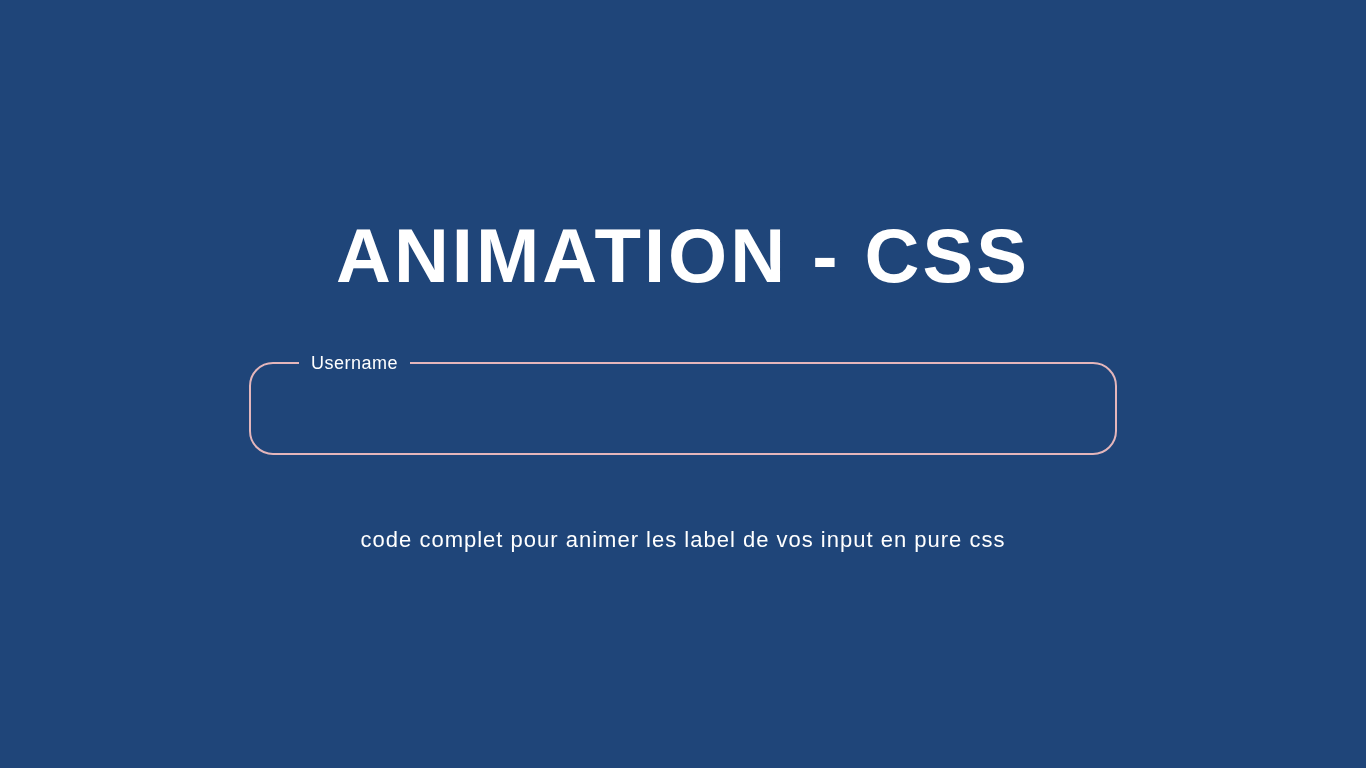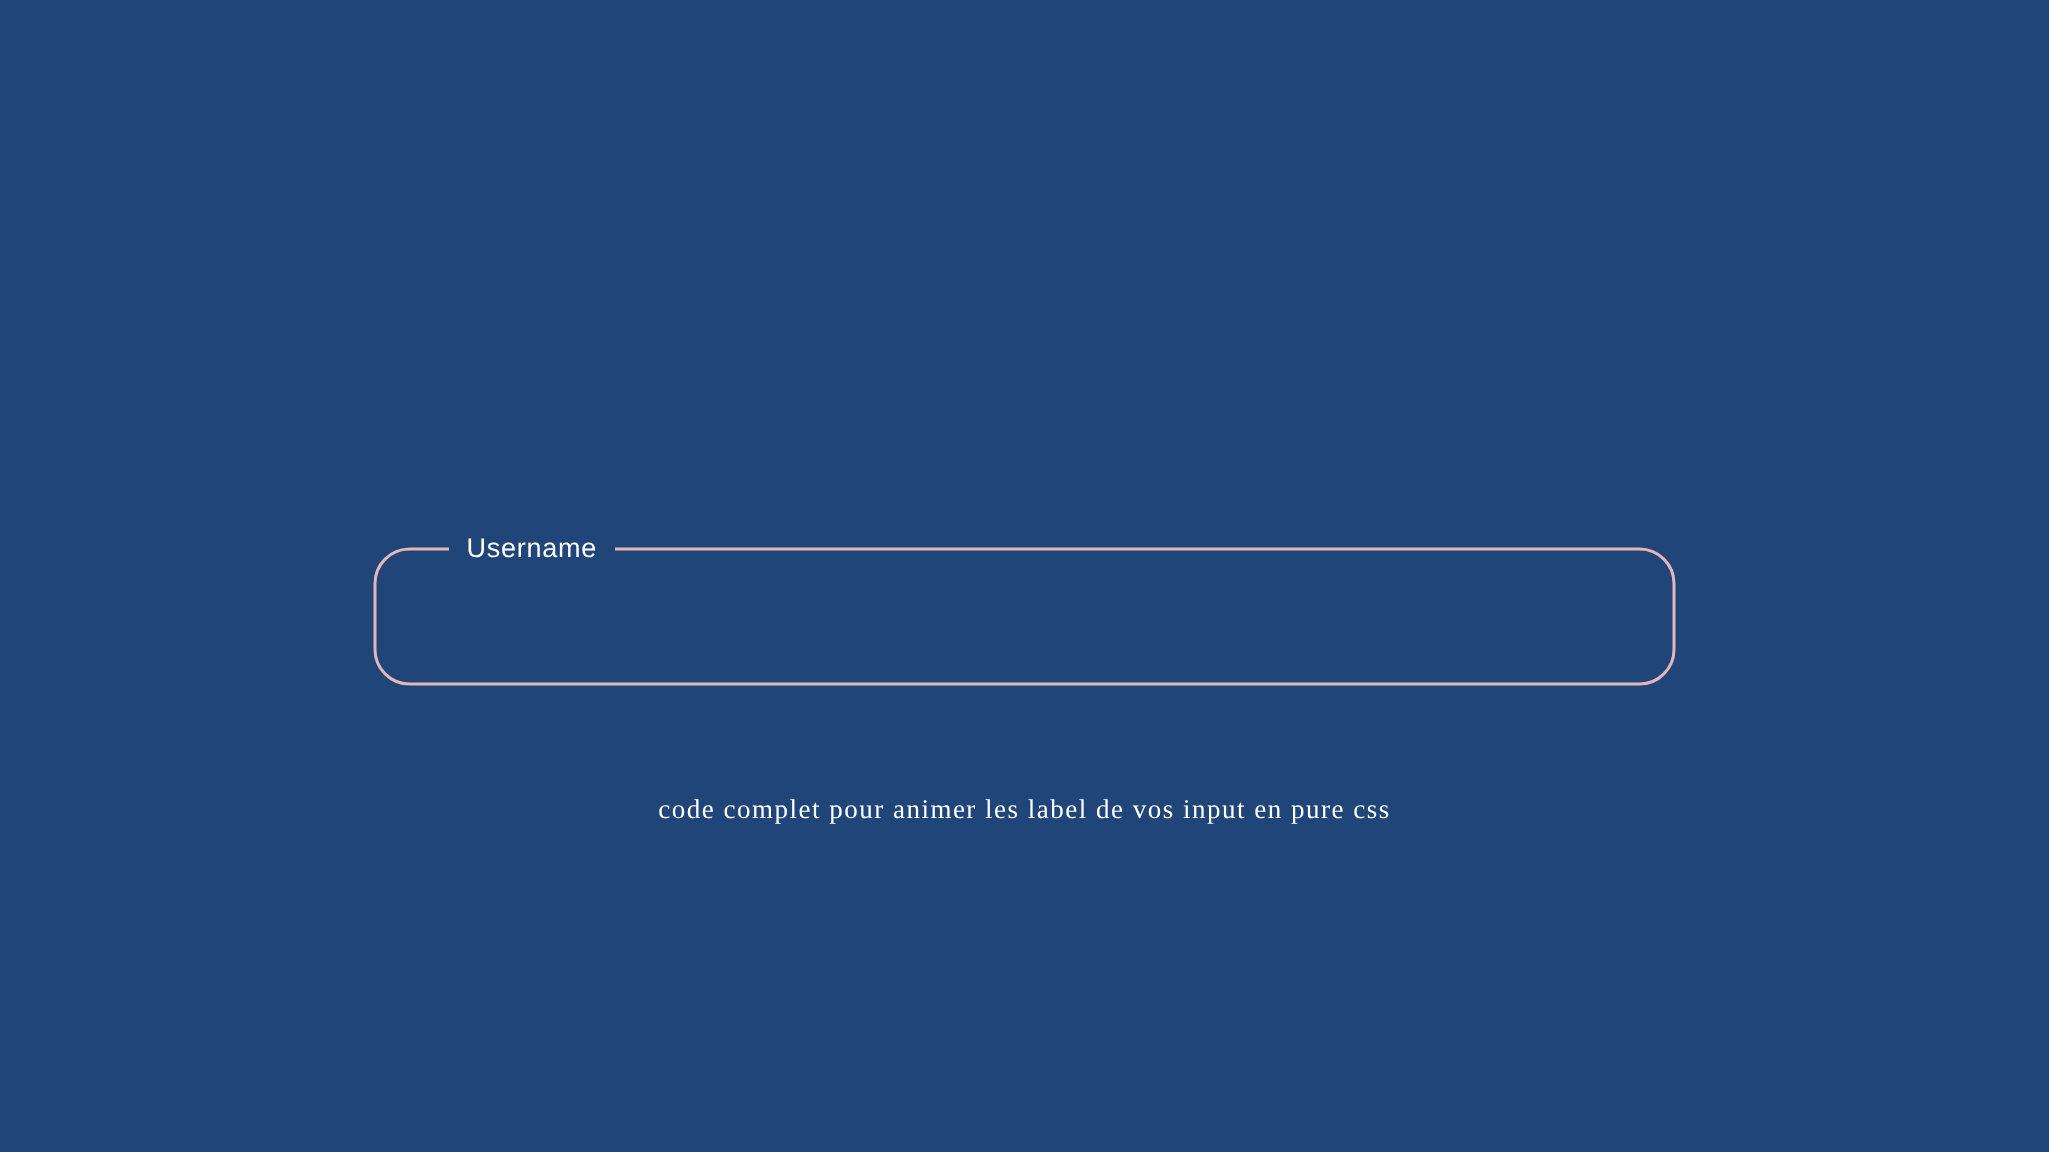--- a/index.html
+++ b/index.html
@@ -70,34 +70,34 @@
       background: transparent;
       border: none;
       outline: none;
       padding: 0 24px;
       color: #ffffff;
       font-size: 18px;
     }
 
     .subtitle {
       color: #ffffff;
-      font-size: 18px;
+      font-size: 22px;
       font-weight: 400;
       text-align: center;
       margin-top: 72px;
       letter-spacing: 1px;
-      font-family: Liberation Serif, serif;
+      font-family: Liberation Sans, sans-serif;
     }
   </style>
 </head>
 <body>
 
 <div class="content-wrapper">
   <h1 class="main-title">
-    <br>
+    <span>ANIMATION - CSS</span><br>
   </h1>
 
   <div class="input-container">
     <fieldset class="input-fieldset">
       <legend class="input-legend">Username</legend>
       <input type="text" class="input-field" value="" style="">
     </fieldset>
   </div>
 
   <p class="subtitle">code complet pour animer les label de vos input en pure css</p>

